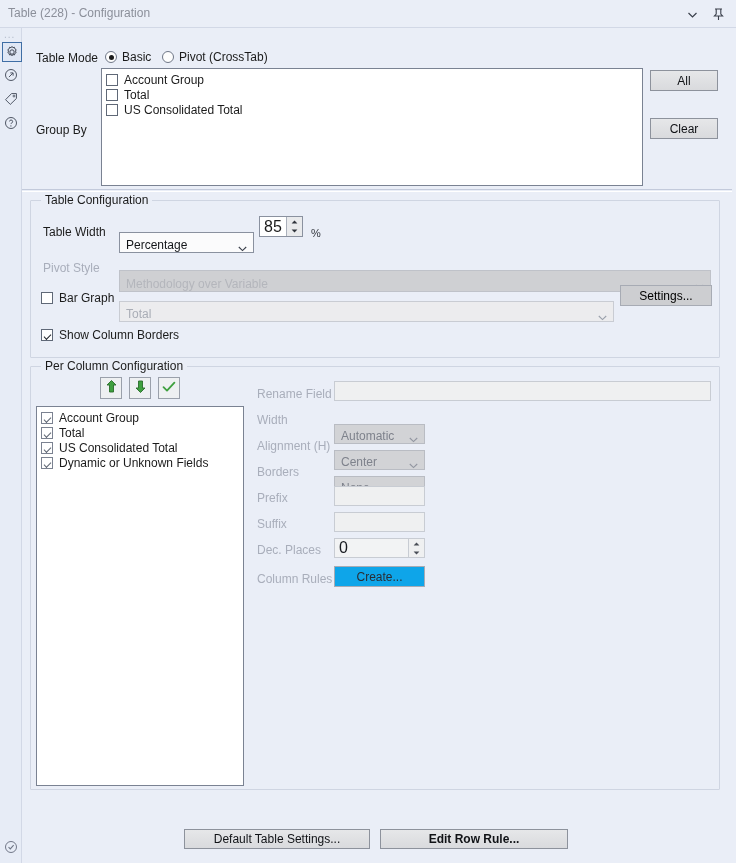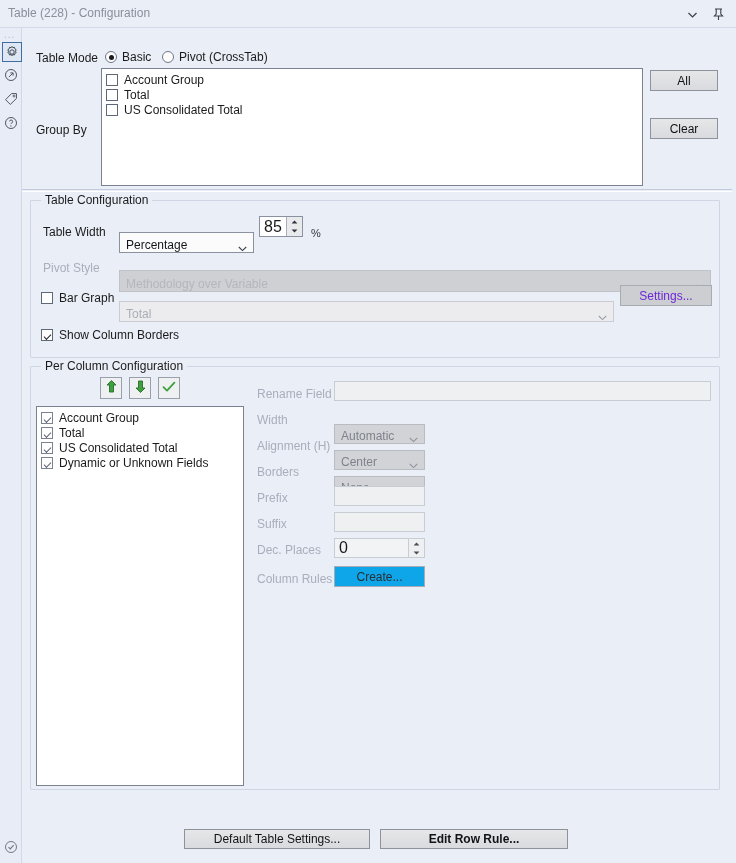--- a/index.html
+++ b/index.html
@@ -232,21 +232,21 @@
     <span>Bar Graph</span>
   </div>
   <div class="combo greytxt" style="left:119px;top:285px;width:495px;height:21px;">
     <span>Total</span>
     <span class="arrow">
       <svg width="9" height="6" viewBox="0 0 9 6">
           <path d="M0.8 1 L4.5 4.6 L8.2 1" fill="none" stroke="#9aa0ab" stroke-width="1.1"></path>
         </svg>
     </span>
   </div>
-  <div class="btn" style="left:620px;top:285px;width:92px;height:21px;background:#cdced1;border-color:#a7abb4;color:#6d28d9;">Settings...</div>
+  <div class="btn" style="left:620px;top:285px;width:92px;height:21px;background:#cdced1;border-color:#a7abb4;color:#000000;">Settings...</div>
 
   <div class="cbrow" style="left:41px;top:328px;">
     <span class="cbox checked"></span>
     <span>Show Column Borders</span>
   </div>
 
   <div class="group" style="left:30px;top:366px;width:690px;height:424px;">
     <div class="gtitle">Per Column Configuration</div>
   </div>
 

